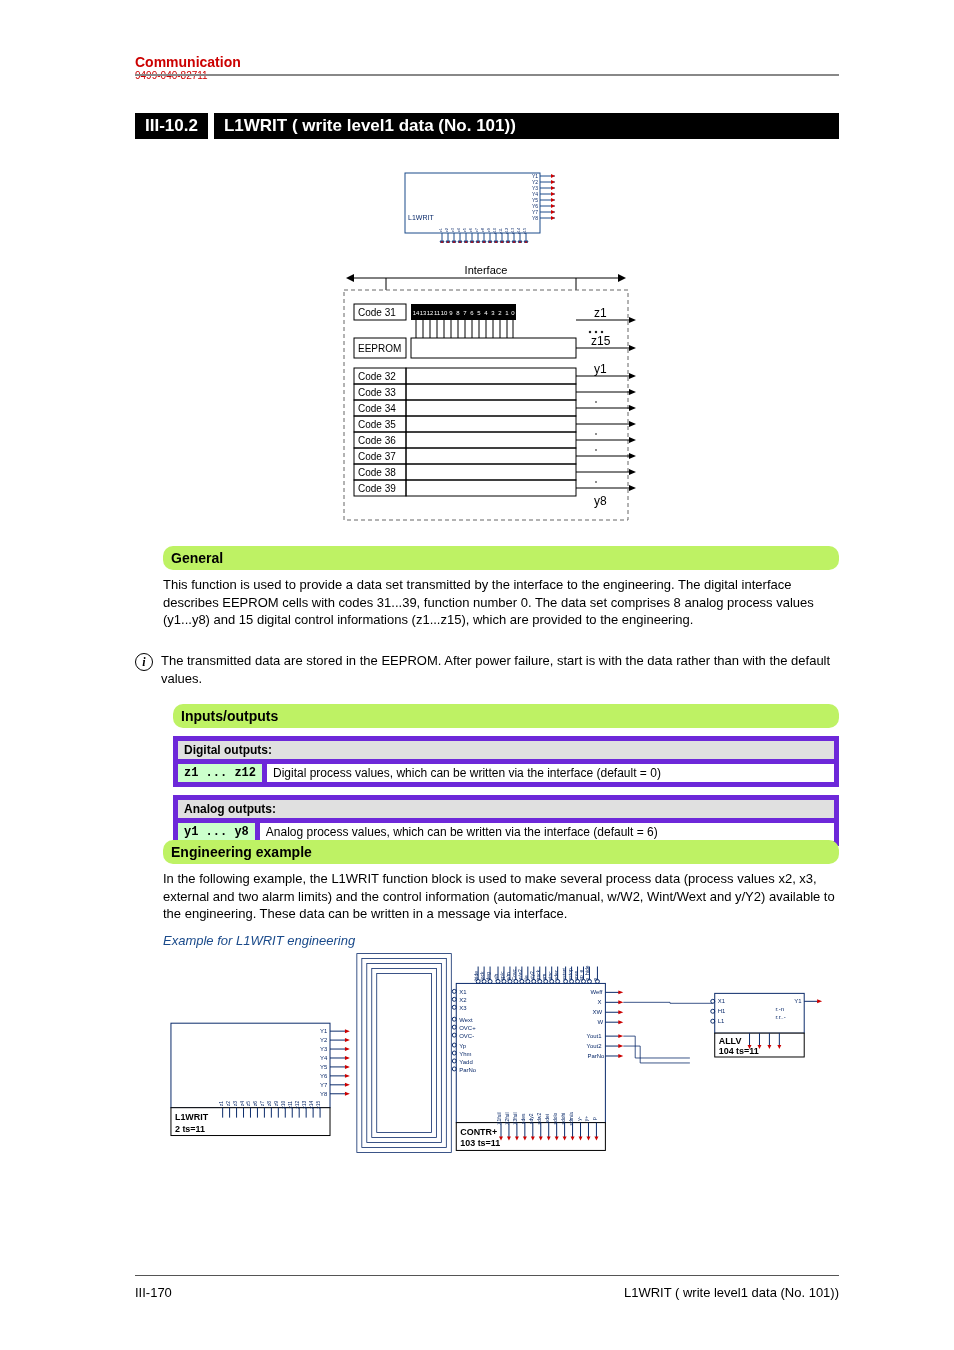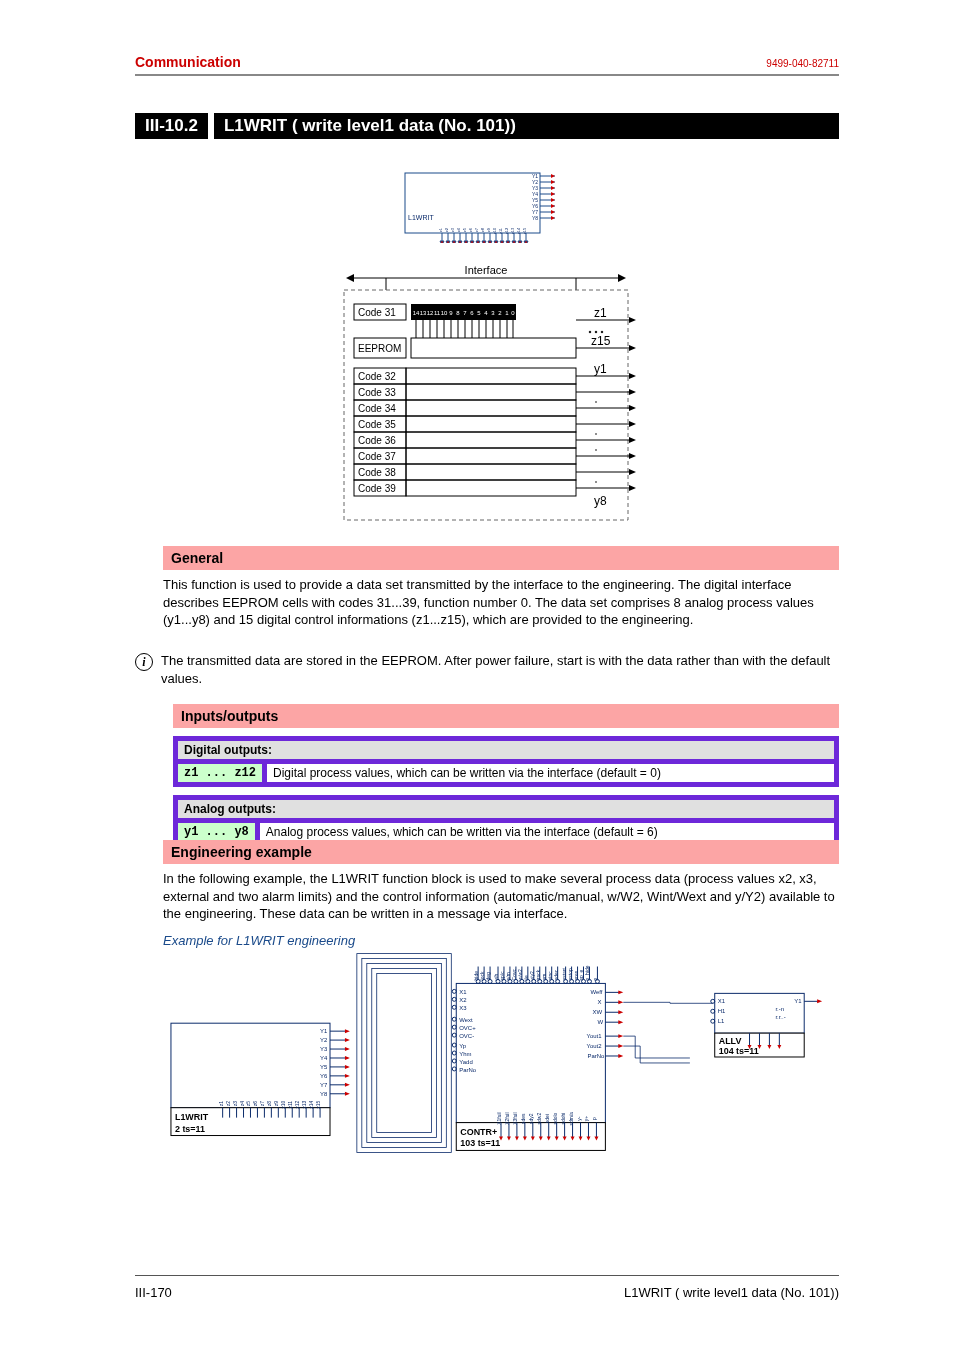--- a/index.html
+++ b/index.html
@@ -13,20 +13,21 @@
     overflow: hidden;
   }
   .header-row {
     position: absolute;
     top: 54px;
     left: 135px;
     right: 115px;
     display: flex;
     justify-content: space-between;
     align-items: baseline;
+    flex-direction: column;
   }
   .header-left {
     color: #c00;
     font-weight: bold;
     font-size: 14px;
   }
   .header-right {
     color: #c00;
     font-size: 10px;
   }
@@ -79,25 +80,26 @@
   .block-diagram {
     position: absolute;
     top: 260px;
     left: 336px;
     width: 300px;
     height: 268px;
   }
   .block-diagram svg { width: 100%; height: 100%; }
 
   .section-h {
-    background: #fca5a5;
+    background: #bef264;
     font-weight: bold;
     font-size: 14px;
     padding: 4px 8px;
     color: #000;
+    border-radius: 10px;
   }
   .general-sec { position: absolute; top: 546px; left: 163px; right: 115px; }
   .body-p {
     font-size: 13px;
     line-height: 1.35;
     color: #000;
     margin-top: 6px;
   }
   .info-row {
     position: absolute;

